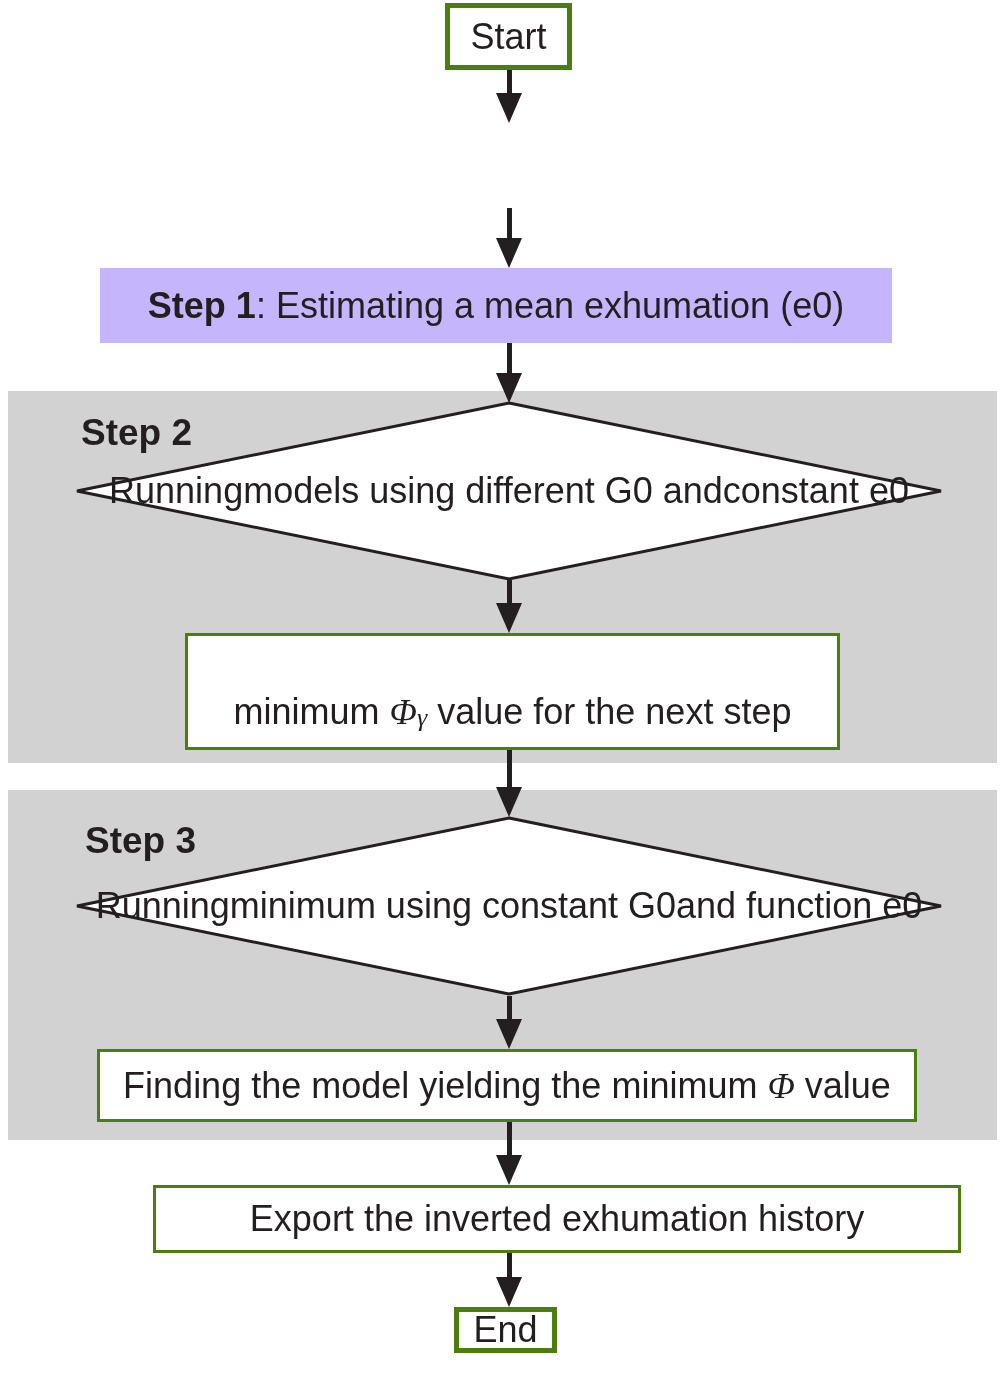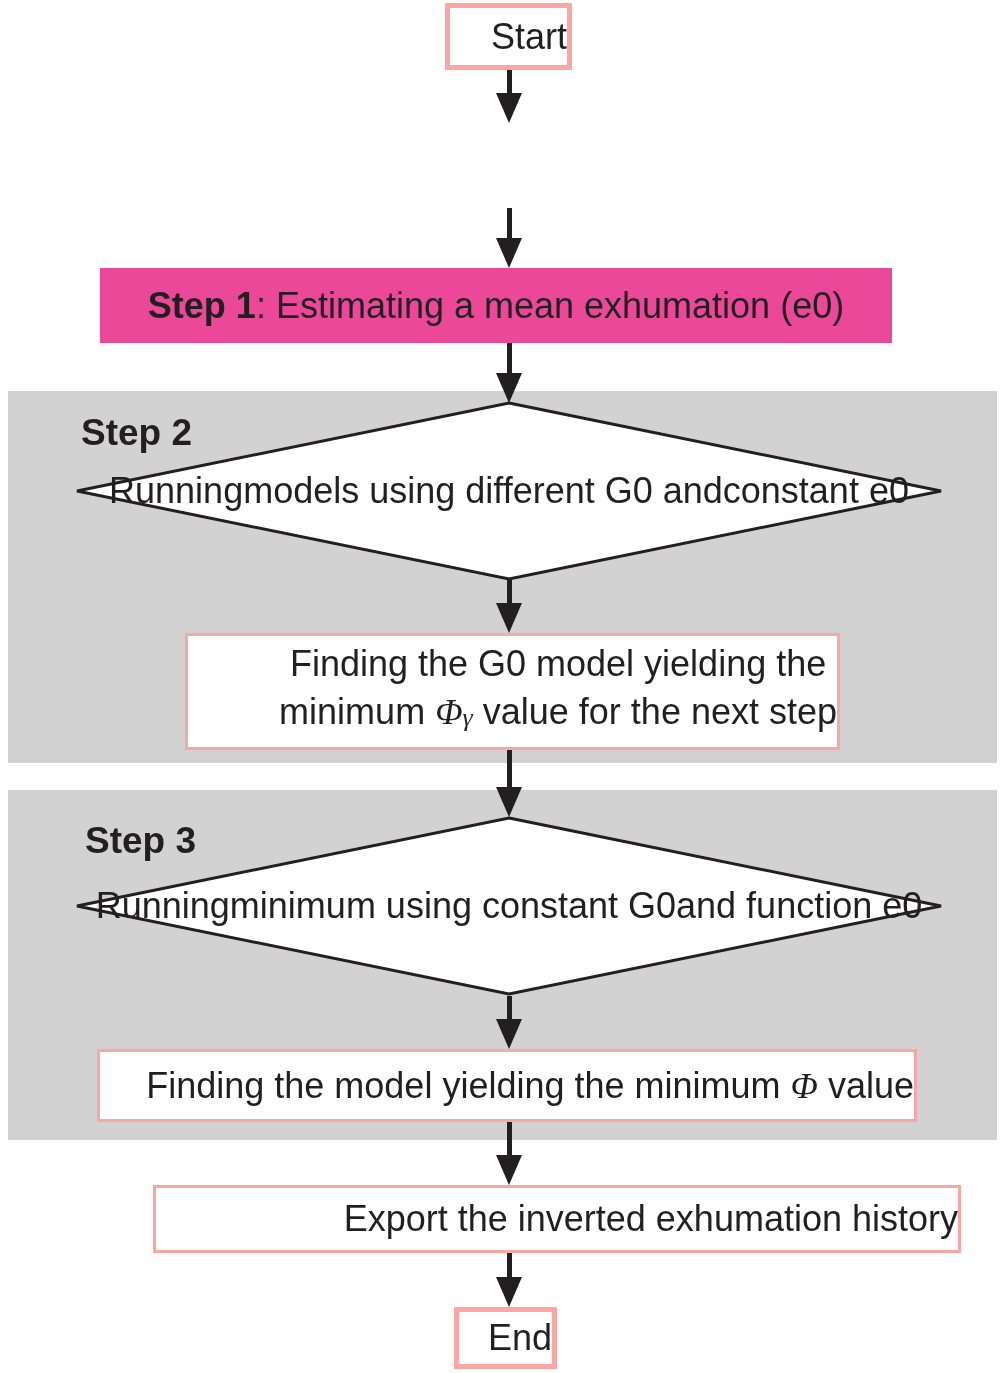--- a/index.html
+++ b/index.html
@@ -4,28 +4,28 @@
 <style>
   html,body { margin:0; padding:0; background:#ffffff; }
   .canvas {
     position:relative; width:1004px; height:1373px;
     background:#ffffff; overflow:hidden;
     font-family:"Liberation Sans", sans-serif;
     color:#231f20;
   }
   .region { position:absolute; background:#d3d2d2; }
   .box {
-    position:absolute; background:#ffffff; border:3px solid #fca5a5;
-    display:flex; align-items:center; justify-content:flex-end;
+    position:absolute; background:#ffffff; border:3px solid #4d7c0f;
+    display:flex; align-items:center; justify-content:center;
     text-align:center; font-size:36px; line-height:46px;
     box-sizing:border-box;
   }
   .box.thick { border-width:5px; }
   .graybar {
-    position:absolute; background:#ec4899;
+    position:absolute; background:#c4b5fd;
     display:flex; align-items:center; justify-content:center;
     text-align:center; font-size:36px; box-sizing:border-box;
   }
   .steplabel {
     position:absolute; font-size:37px; font-weight:bold;margin-left:38px;
   }
   .bold { font-weight:bold; }
   svg.diamond { position:absolute; }
   svg.diamond polygon { fill:#ffffff; stroke:#231f20; stroke-width:3; }
   .dtext {
@@ -73,21 +73,21 @@
     <polygon points="434,2 866,90 434,178 2,90"></polygon>
   </svg>
   <div class="dtext" style="left:75px; top:401px; width:868px; height:180px;">
     <div>Running</div>
     <div>models using different G0 and</div>
     <div>constant e0</div>
   </div>
 
   <div class="box" style="left:185px; top:633px; width:655px; height:117px; line-height:48px;">
     <span>
-      <span>Finding the G0 model yielding the</span><br>
+      <br>
       <span>minimum </span><span class="phi">Φ</span><span class="gammasub">γ</span><span> value for the next step</span>
     </span>
   </div>
 
   <div class="steplabel" style="left:47px; top:820px;">Step 3</div>
 
   <svg class="diamond" style="left:75px; top:816px;" width="868" height="180" viewBox="0 0 868 180">
     <polygon points="434,2 866,90 434,178 2,90"></polygon>
   </svg>
   <div class="dtext" style="left:75px; top:816px; width:868px; height:180px;">
@@ -97,21 +97,21 @@
   </div>
 
   <div class="box" style="left:97px; top:1049px; width:820px; height:73px;">
     <span><span>Finding the model yielding the minimum </span><span class="phi">Φ</span><span> value</span></span>
   </div>
 
   <div class="box" style="left:153px; top:1185px; width:808px; height:68px;">
     <span>Export the inverted exhumation history</span>
   </div>
 
-  <div class="box thick" style="left:454px; top:1307px; width:103px; height:62px;">
+  <div class="box thick" style="left:454px; top:1307px; width:103px; height:46px;">
     <span>End</span>
   </div>
 
   <div class="arrow" style="left:496px; top:70px; height:53px;">
     <div class="shaft"></div>
     <div class="head"></div>
   </div>
   <div class="arrow" style="left:496px; top:208px; height:60px;">
     <div class="shaft"></div>
     <div class="head"></div>

